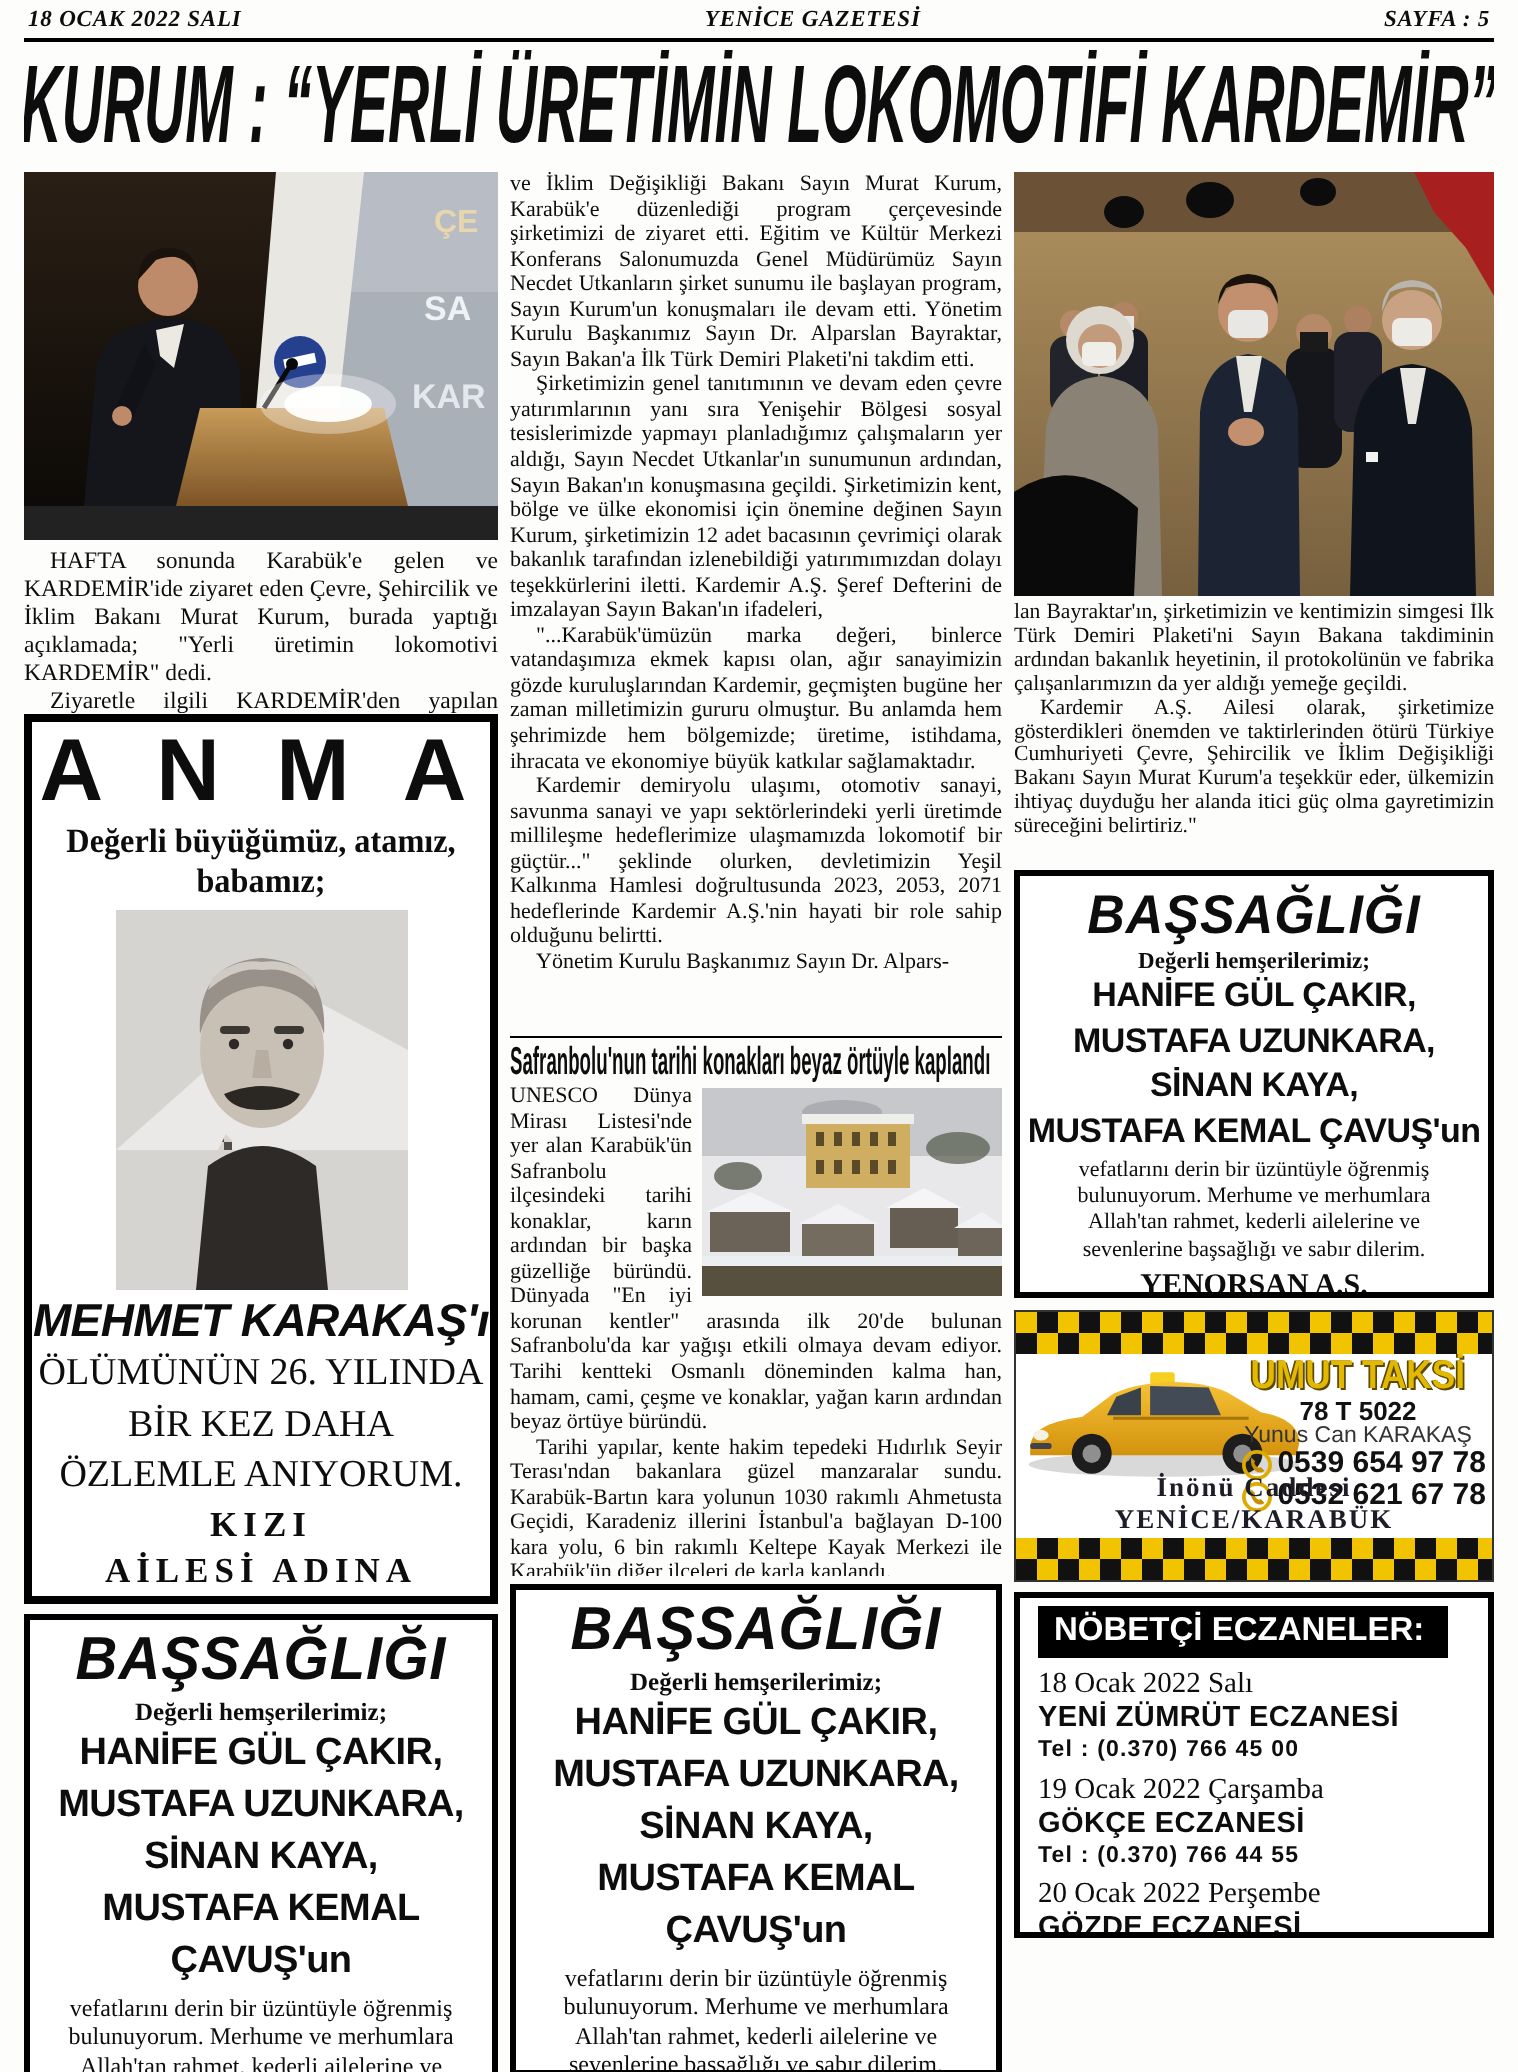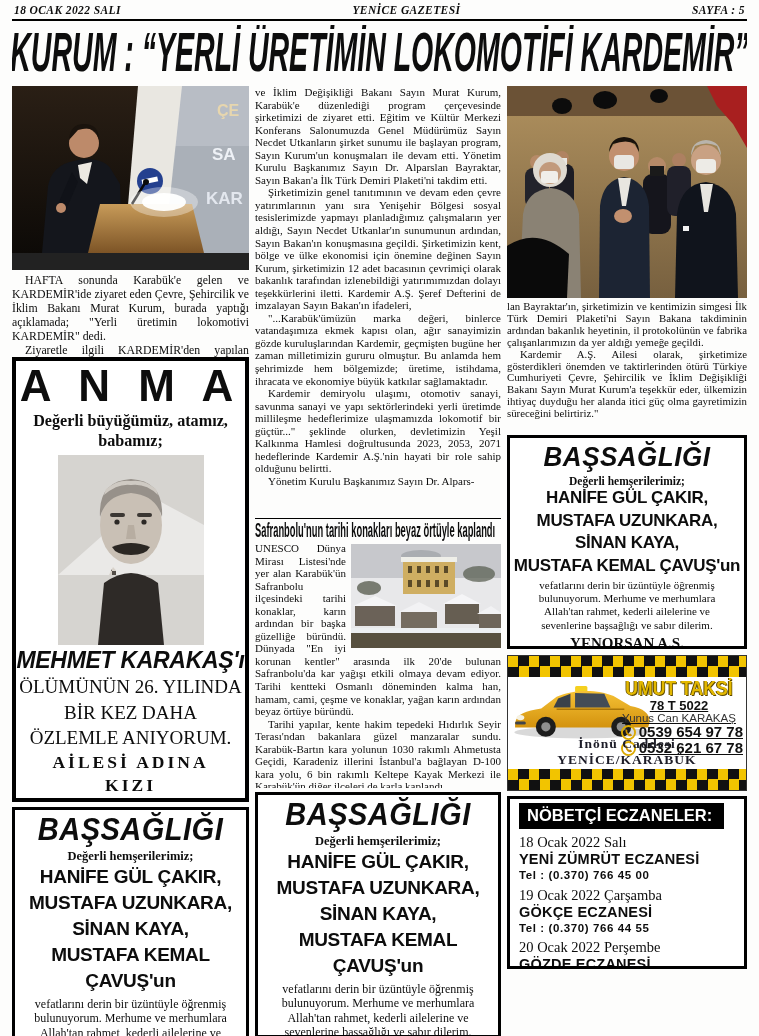--- a/index.html
+++ b/index.html
@@ -40,21 +40,21 @@
   .cond.small .cond-signer{font-size:15px;margin-top:3px;}
   
   .saf-headline-wrap{height:21px;overflow:hidden;border-top:1px solid #000;padding-top:2px;}
   .saf-headline{display:inline-block;font:bold 17px "Liberation Sans",sans-serif;white-space:nowrap;transform:scale(.55,1.15);transform-origin:left center;}
   .saf-photo{float:right;width:150px;height:104px;margin:2px 0 3px 5px;overflow:hidden;}
   
   .taxi{border:1px solid #333;height:134px;margin-top:6px;display:flex;flex-direction:column;background:#fff;}
   .checker{height:21px;background:conic-gradient(#111 0 90deg,#f2c400 0 180deg,#111 0 270deg,#f2c400 0) 0 0/21px 21px;}
   .taxi-mid{flex:1;position:relative;overflow:hidden;}
   .taxi-car{position:absolute;left:0;top:6px;}
-  .taxi-info{position:absolute;right:3px;top:1px;width:128px;text-align:center;text-decoration:underline;}
+  .taxi-info{position:absolute;right:3px;top:1px;width:128px;text-align:center;}
   .taxi-name{font:bold 20px/21px "Liberation Sans",sans-serif;color:#e3b800;white-space:nowrap;display:inline-block;transform:scaleX(.88);text-shadow:1px 1px 0 #5d4a00,-1px 0 0 #5d4a00;}
   .taxi-plate{font:bold 13px/13px "Liberation Sans",sans-serif;color:#111;}
   .taxi-owner{font:11.5px/12px "Liberation Sans",sans-serif;color:#333;}
   .taxi-phone{display:flex;justify-content:flex-end;align-items:center;gap:3px;font:bold 15px/16px "Liberation Sans",sans-serif;color:#111;}
   .taxi-addr{position:absolute;left:0;right:0;bottom:1px;text-align:center;font:bold 13.5px "Liberation Serif",serif;letter-spacing:1px;color:#1d1d28;}
   
   .pharm{border:3px solid #000;height:173px;margin-top:5px;padding:3px 9px;box-sizing:border-box;background:#fff;overflow:hidden;}
   .pharm-header{display:inline-block;background:#000;color:#fff;font:bold 16.5px "Liberation Sans",sans-serif;padding:3px 12px 4px 8px;margin:1px 0 5px;}
   .ph-entry{margin-bottom:4.5px;}
   .ph-date{font:14.5px/17px "Liberation Serif",serif;}
@@ -161,22 +161,22 @@
             <circle cx="59" cy="67" r="2.6" fill="#2c2926"></circle>
             <circle cx="86" cy="67" r="2.6" fill="#2c2926"></circle>
             <path d="M70,70 L68,84 L78,84 L76,70 Z" fill="#b7ada1"></path>
             <path d="M54,92 Q73,84 92,92 Q88,100 73,100 Q58,100 54,92 Z" fill="#2b2723"></path>
           </svg>
         </div>
         <div class="anma-name">MEHMET KARAKAŞ'ı</div>
         <div class="anma-line">ÖLÜMÜNÜN 26. YILINDA</div>
         <div class="anma-line">BİR KEZ DAHA</div>
         <div class="anma-line">ÖZLEMLE ANIYORUM.</div>
+        <div class="anma-sig">KIZI</div>
         <div class="anma-sig">AİLESİ ADINA</div>
-        <div class="anma-sig">KIZI</div>
         <div class="anma-sig">MELAHAT İNAM</div>
       </div>
 
       <div class="cond mt5" style="height:240px">
         <div class="cond-title">BAŞSAĞLIĞI</div>
         <div class="cond-sal">Değerli hemşerilerimiz;</div>
         <div class="cond-name">HANİFE GÜL ÇAKIR,</div>
         <div class="cond-name">MUSTAFA UZUNKARA,</div>
         <div class="cond-name">SİNAN KAYA,</div>
         <div class="cond-name">MUSTAFA KEMAL ÇAVUŞ'un</div>

